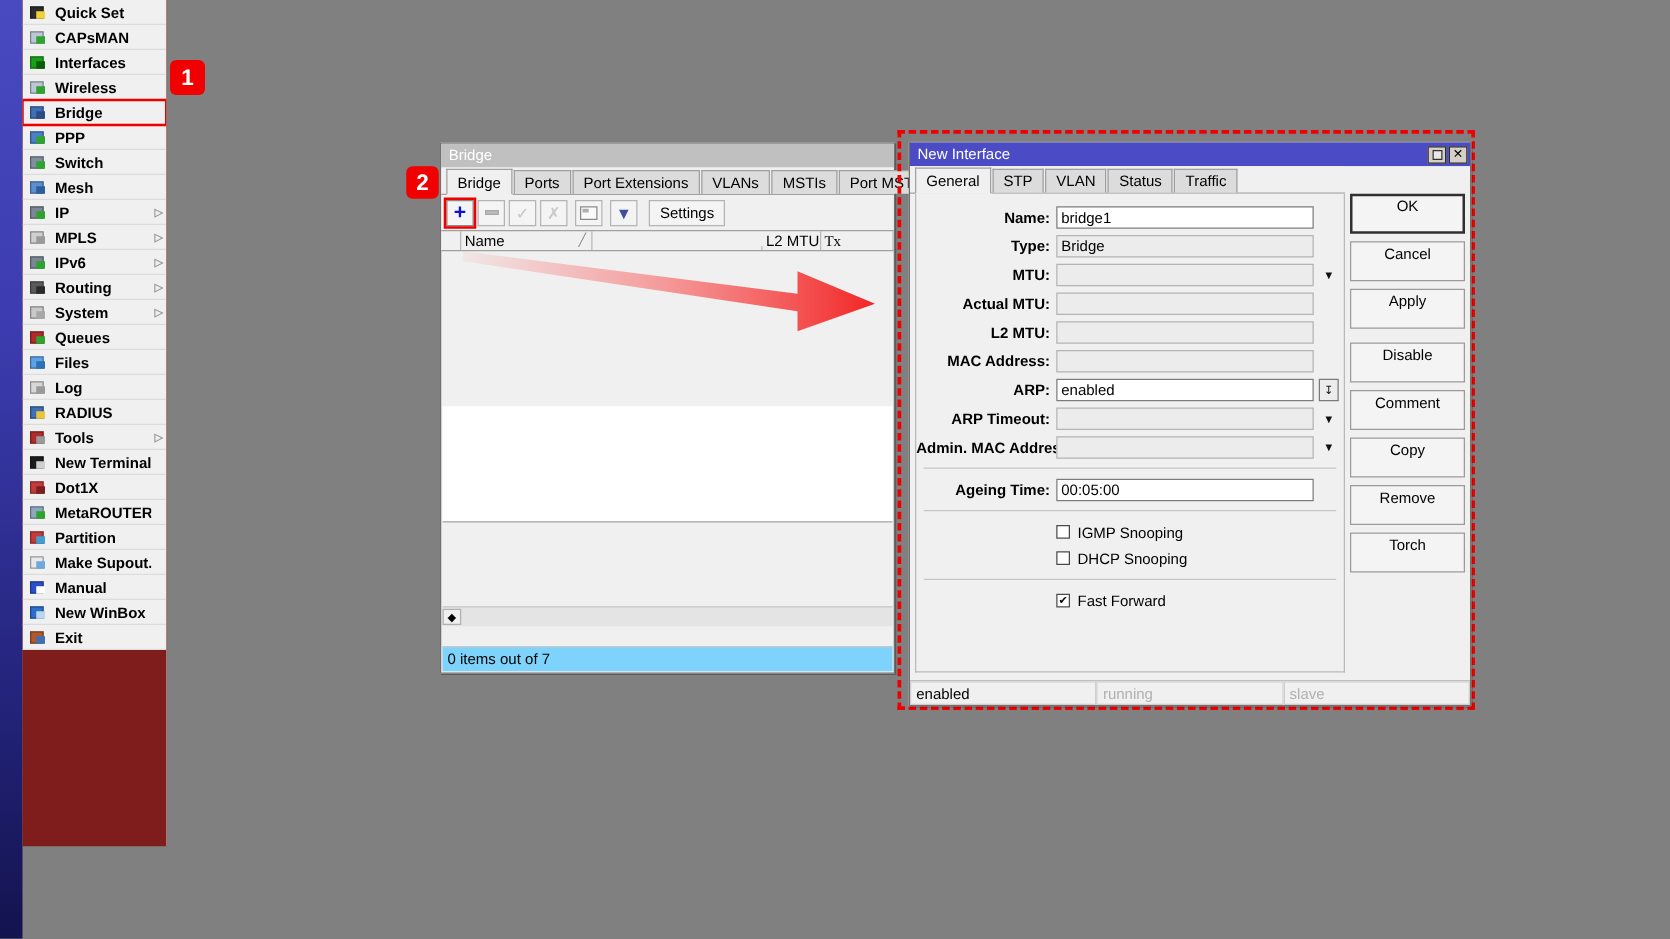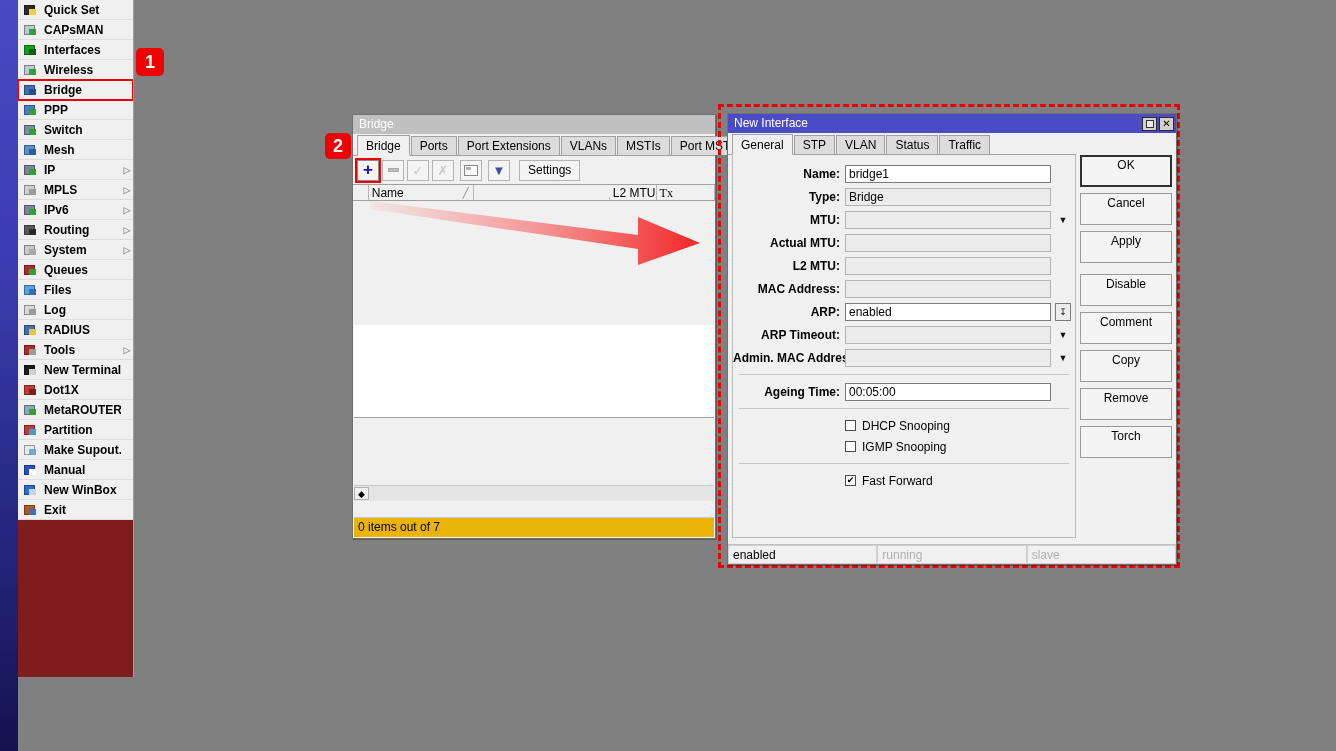--- a/index.html
+++ b/index.html
@@ -95,21 +95,21 @@
                      box-sizing:border-box;overflow:hidden;white-space:nowrap;position:relative;}
   #bridge-cols .sortmark{position:absolute;right:4px;top:0;color:#888;font-size:10px;}
   #bridge-list{position:absolute;left:1px;right:1px;top:210px;height:92px;background:#fff;
                border-bottom:1px solid #a0a0a0;}
   #bridge-hscroll{position:absolute;left:1px;right:1px;bottom:37px;height:15px;
                   background:#e4e4e4;border-top:1px solid #c8c8c8;display:flex;align-items:center;}
   #bridge-hscroll .sbtn{width:15px;height:13px;border:1px solid #b0b0b0;background:#f0f0f0;
                         display:flex;align-items:center;justify-content:center;font-size:9px;
                         box-sizing:border-box;}
   #bridge-status{position:absolute;left:1px;right:1px;bottom:1px;height:19px;line-height:19px;
-                 background:#eab308;border-top:1px solid #c8c8c8;padding-left:4px;font-size:12px;margin-top:26px;}
+                 background:#7dd3fc;border-top:1px solid #c8c8c8;padding-left:4px;font-size:12px;margin-top:26px;}
 
   
   #dlg-wrap{position:absolute;left:718px;top:104px;width:462px;height:464px;
             border:3px dashed #ee0000;box-sizing:border-box;padding:3px;background:transparent;}
   #dlg{position:absolute;left:6px;top:6px;width:450px;height:452px;}
   #dlg-body{position:absolute;left:0;right:0;top:19px;bottom:0;background:#f0f0f0;}
   #dlg-tabs{position:absolute;left:0;top:0;width:348px;}
   .formpanel{position:absolute;left:4px;top:22px;width:344px;height:383px;
              background:#f0f0f0;border:1px solid #b9b9b9;border-top:none;box-sizing:border-box;}
   .frow{display:flex;align-items:center;height:21px;margin:0 0 2px 0;}
@@ -554,25 +554,25 @@
           </div>
           <div class="hsep"></div>
           <div class="frow">
             <div class="flab">Ageing Time:</div>
             <div class="fin">00:05:00</div>
             <div class="ddarrow"></div>
           </div>
           <div class="hsep"></div>
           <div class="crow">
             <div class="cbx"></div>
-            <span>DHCP Snooping</span>
+            <span>IGMP Snooping</span>
           </div>
           <div class="crow">
             <div class="cbx"></div>
-            <span>IGMP Snooping</span>
+            <span>DHCP Snooping</span>
           </div>
           <div class="hsep"></div>
           <div class="crow">
             <div class="cbx on"></div>
             <span>Fast Forward</span>
           </div>
         </div>
 
       <div id="dlg-buttons">
           <div class="dbtn primary">OK</div>

